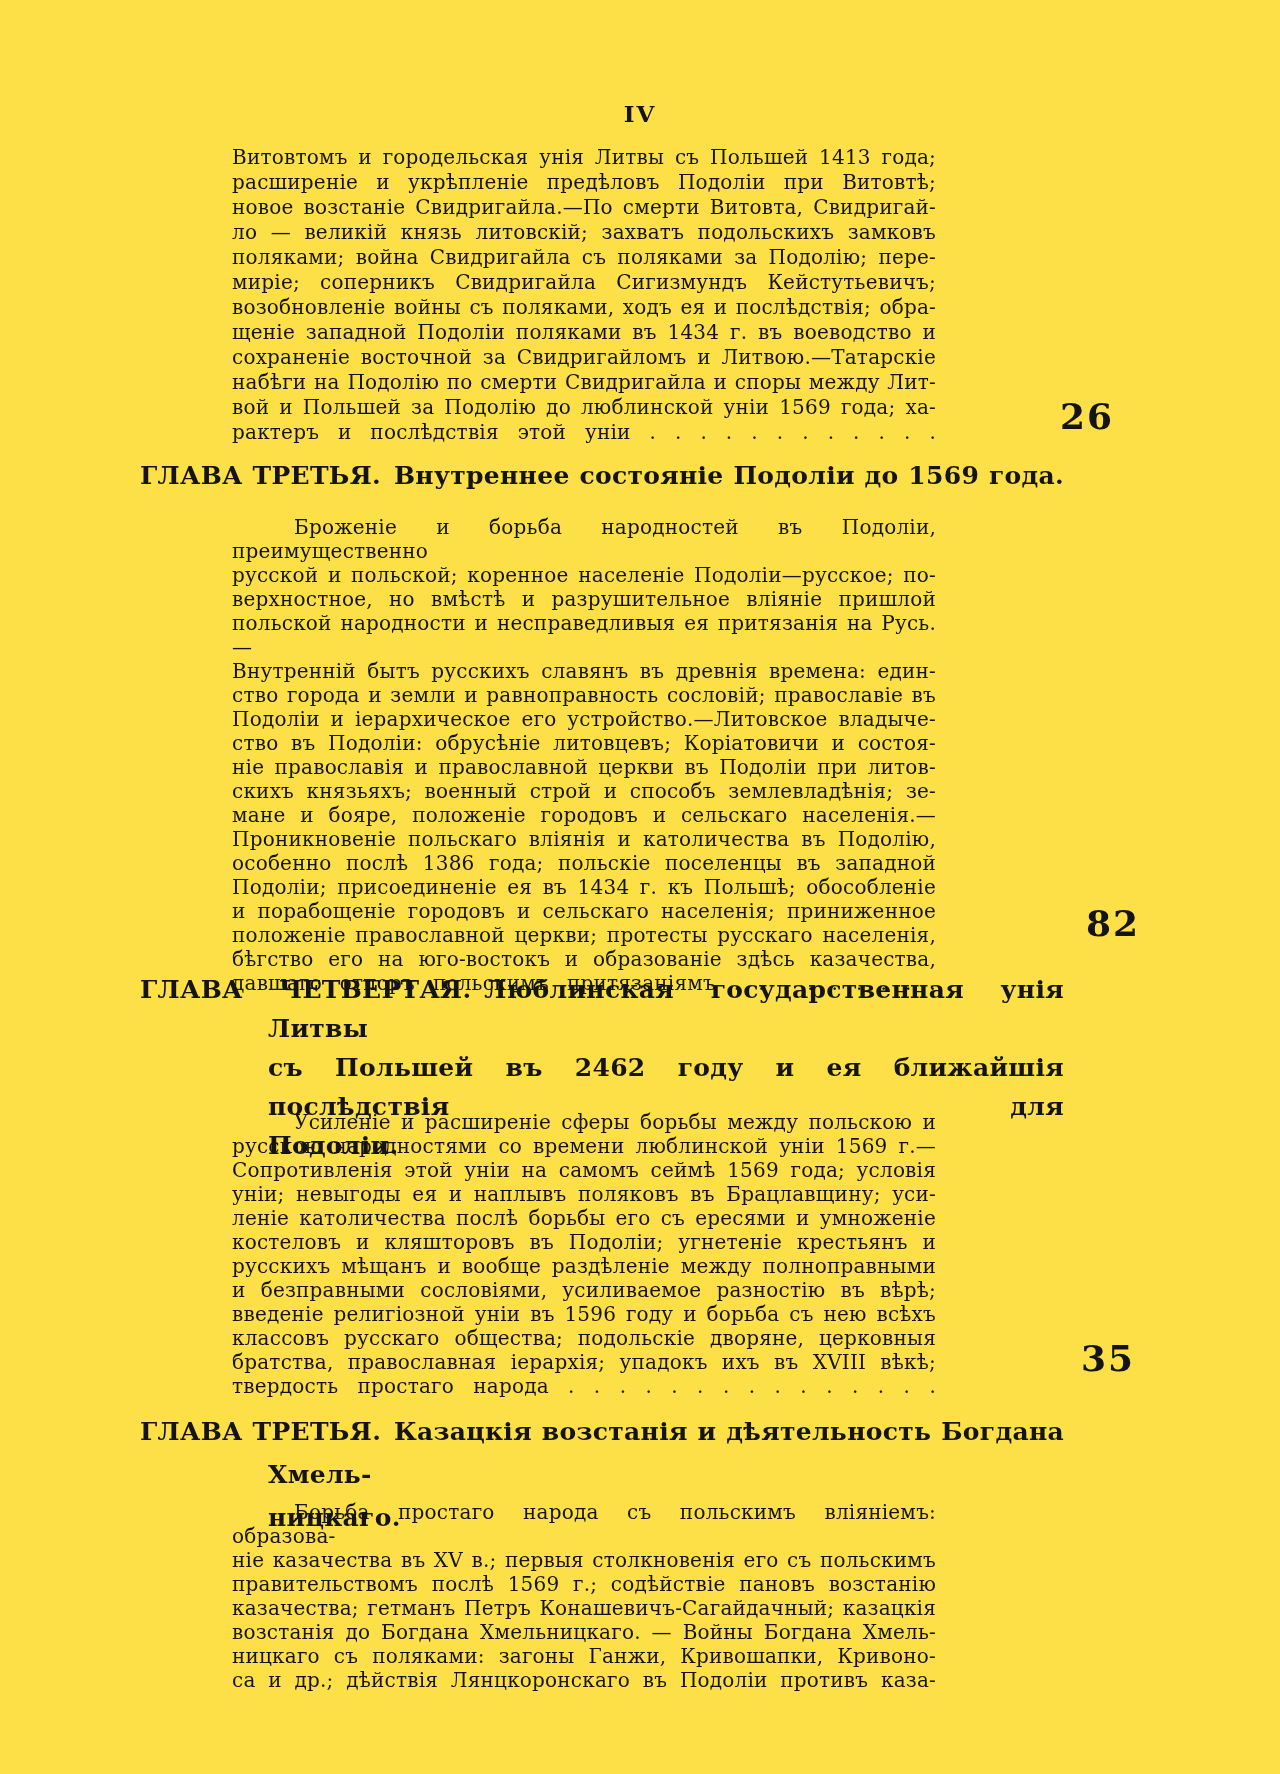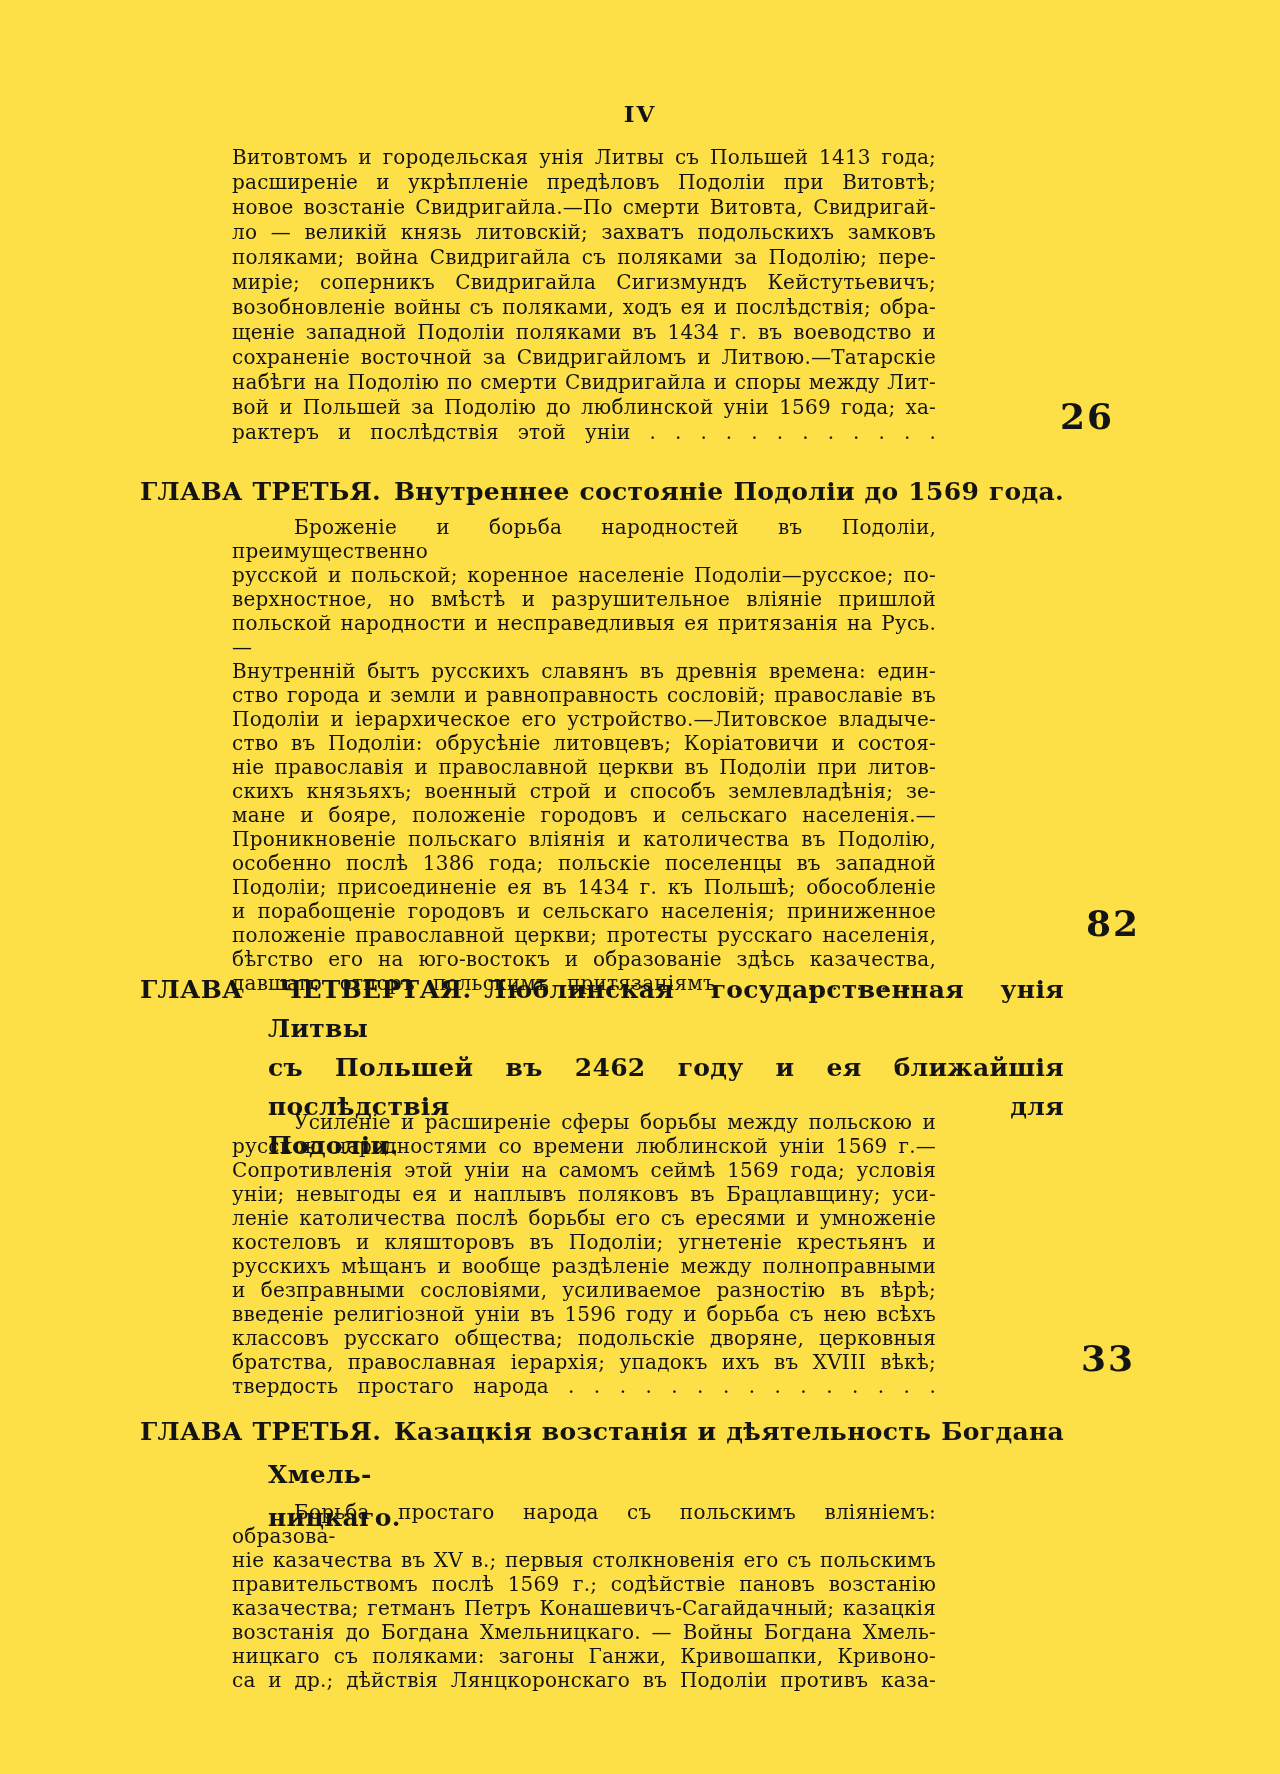--- a/index.html
+++ b/index.html
@@ -48,21 +48,21 @@
     width: 796px;
     font-size: 25px;
     font-weight: bold;
     letter-spacing: 0.3px;
     padding-left: 128px;
     text-indent: -128px;
     white-space: pre-line;
     text-align: justify;
     text-align-last: justify;
   }
-  .h3ch { top: 460px; line-height: 32px; margin-top: 16px; }
+  .h3ch { top: 460px; line-height: 32px; }
   .h4ch { top: 970px; line-height: 39px; }
   .h5ch { top: 1410px; line-height: 43px; }
   .pagenum {
     position: absolute;
     font-size: 36px;
     font-weight: bold;
     line-height: 36px;
     letter-spacing: 2px;
   }
   .p1 { top: 398px; left: 1060px; }
@@ -119,21 +119,21 @@
 Сопротивленія этой уніи на самомъ сеймѣ 1569 года; условія
 уніи; невыгоды ея и наплывъ поляковъ въ Брацлавщину; уси-
 леніе католичества послѣ борьбы его съ ересями и умноженіе
 костеловъ и кляшторовъ въ Подоліи; угнетеніе крестьянъ и
 русскихъ мѣщанъ и вообще раздѣленіе между полноправными
 и безправными сословіями, усиливаемое разностію въ вѣрѣ;
 введеніе религіозной уніи въ 1596 году и борьба съ нею всѣхъ
 классовъ русскаго общества; подольскіе дворяне, церковныя
 братства, православная іерархія; упадокъ ихъ въ XVIII вѣкѣ;
 твердость простаго народа .  .  .  .  .  .  .  .  .  .  .  .  .  .  .</div>
-  <div class="pagenum p3">33</div>
+  <div class="pagenum p3">35</div>
 
   <div class="chapter h5ch">ГЛАВА ТРЕТЬЯ. Казацкія возстанія и дѣятельность Богдана Хмель-
 ницкаго.</div>
   <div class="summary s4 indent">Борьба простаго народа съ польскимъ вліяніемъ: образова-
 ніе казачества въ XV в.; первыя столкновенія его съ польскимъ
 правительствомъ послѣ 1569 г.; содѣйствіе пановъ возстанію
 казачества; гетманъ Петръ Конашевичъ-Сагайдачный; казацкія
 возстанія до Богдана Хмельницкаго. — Войны Богдана Хмель-
 ницкаго съ поляками: загоны Ганжи, Кривошапки, Кривоно-
 са и др.; дѣйствія Лянцкоронскаго въ Подоліи противъ каза-</div>

